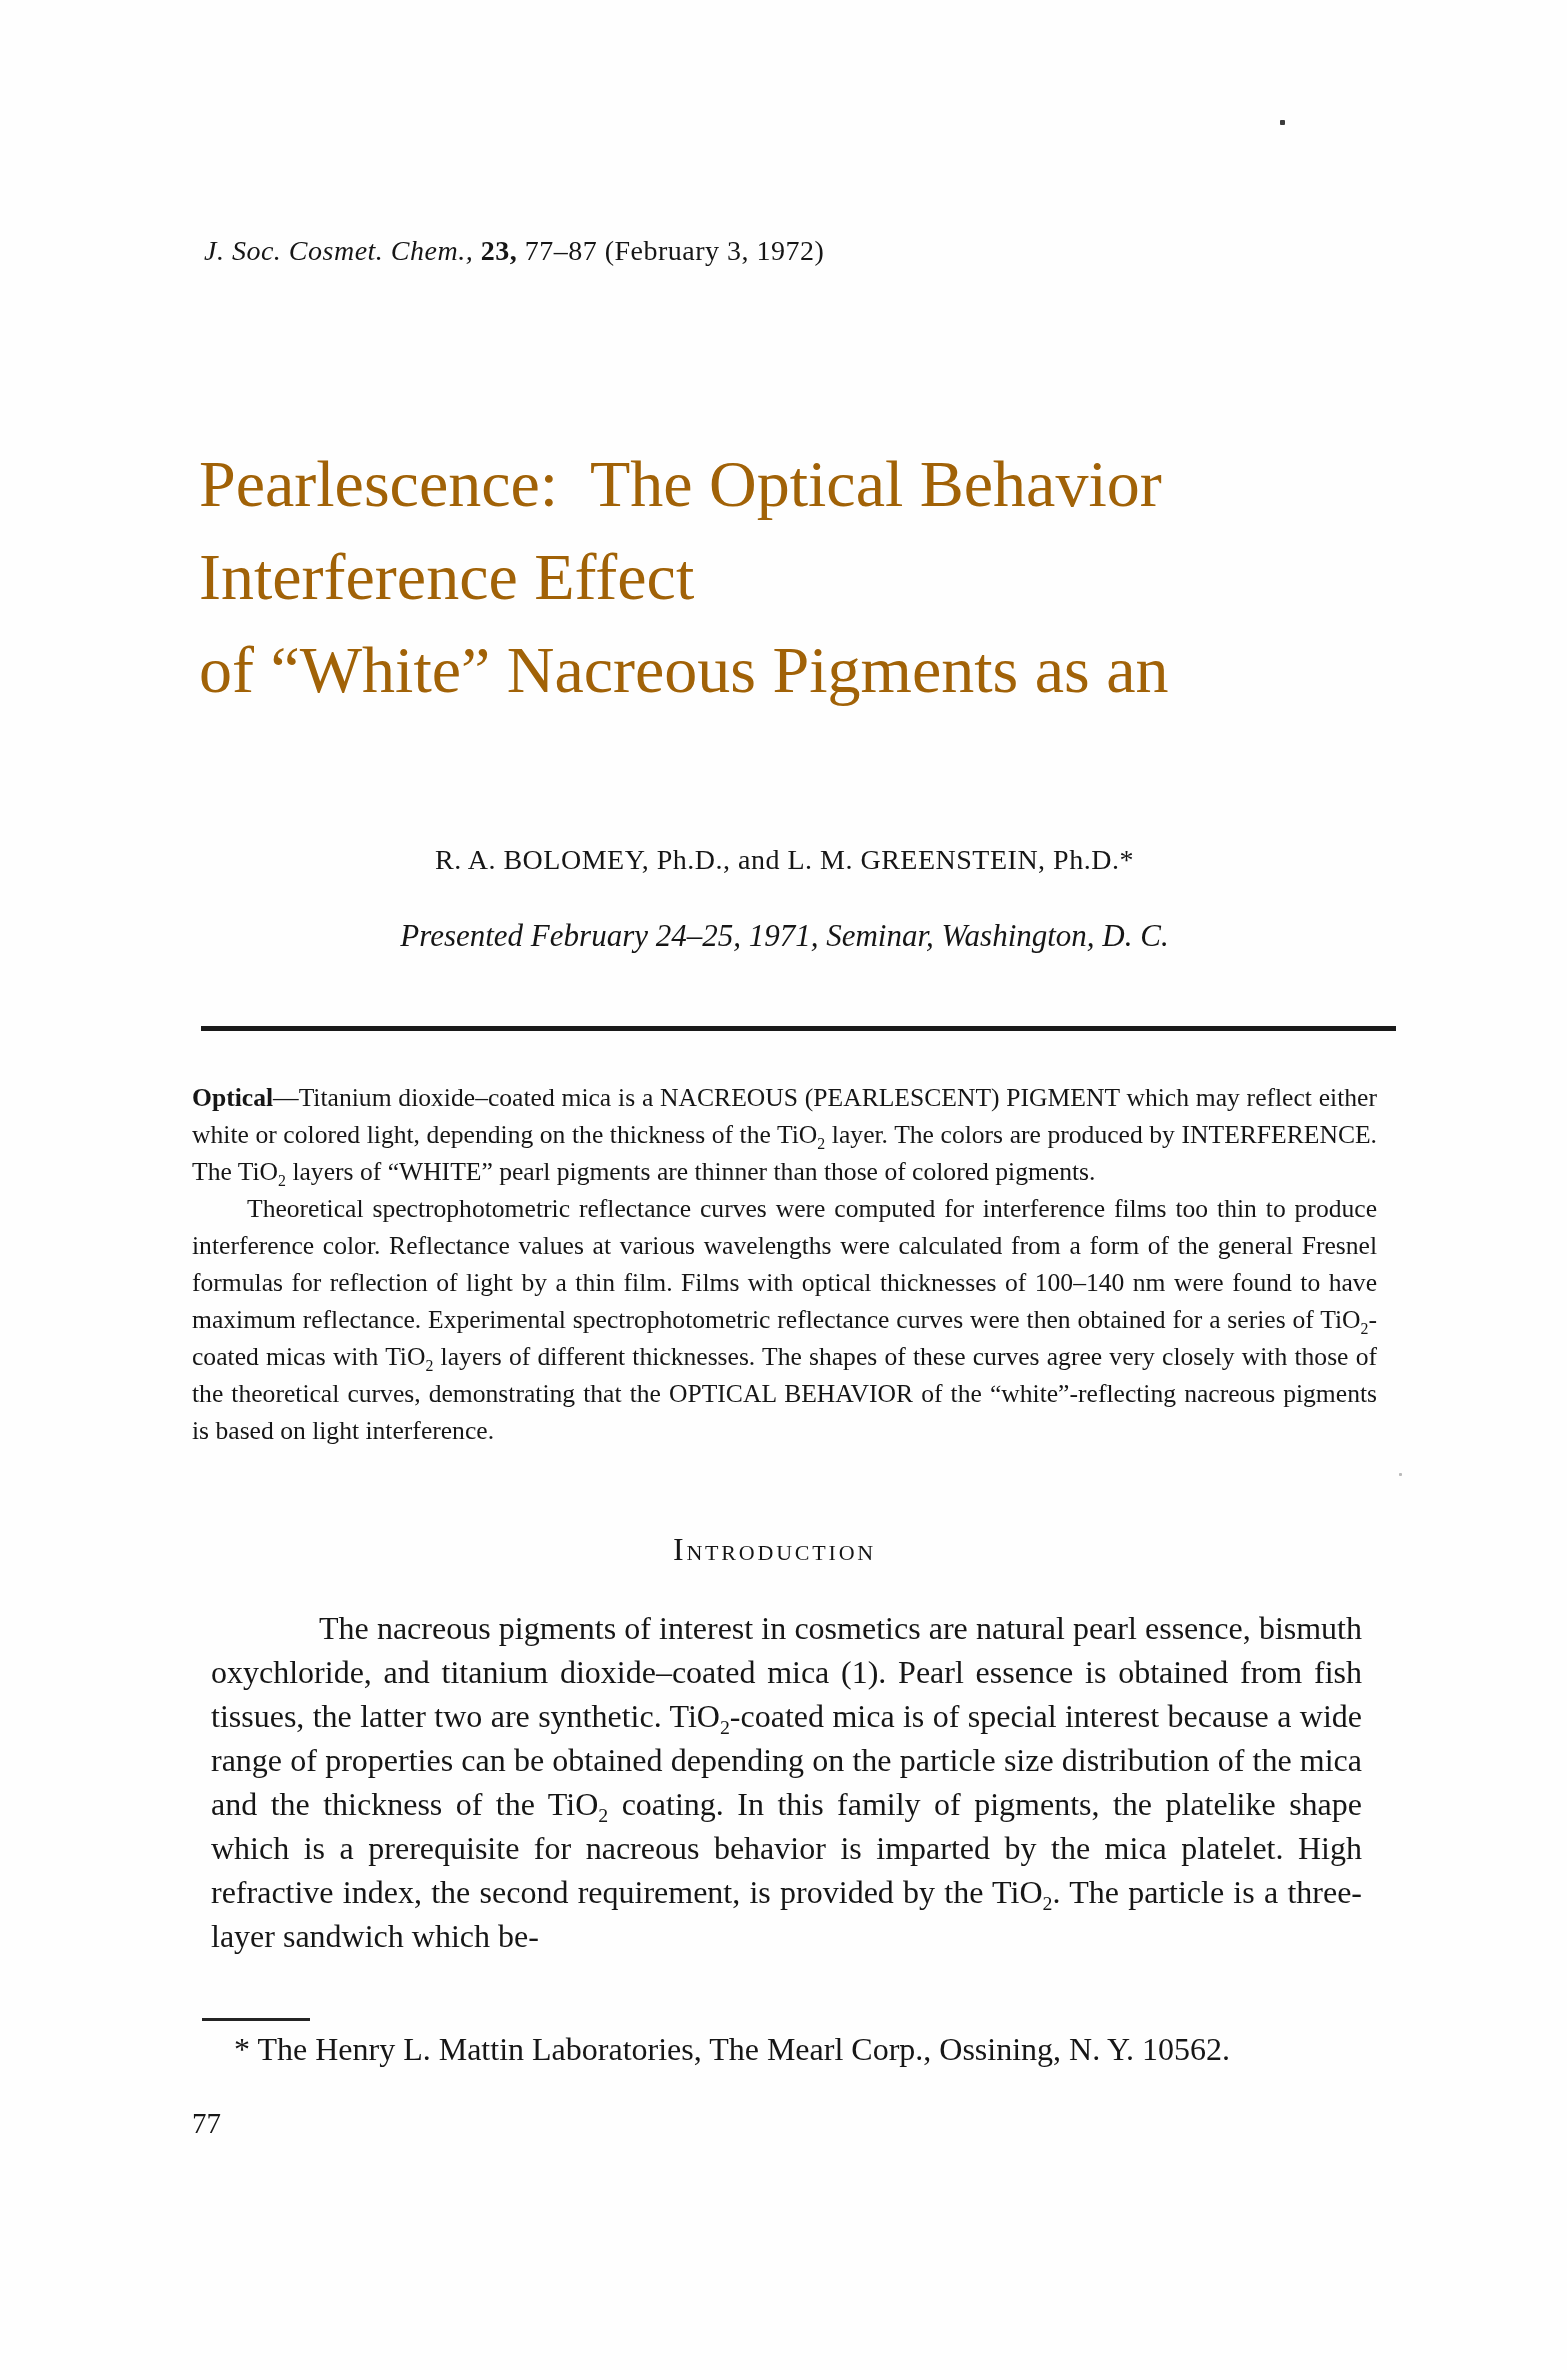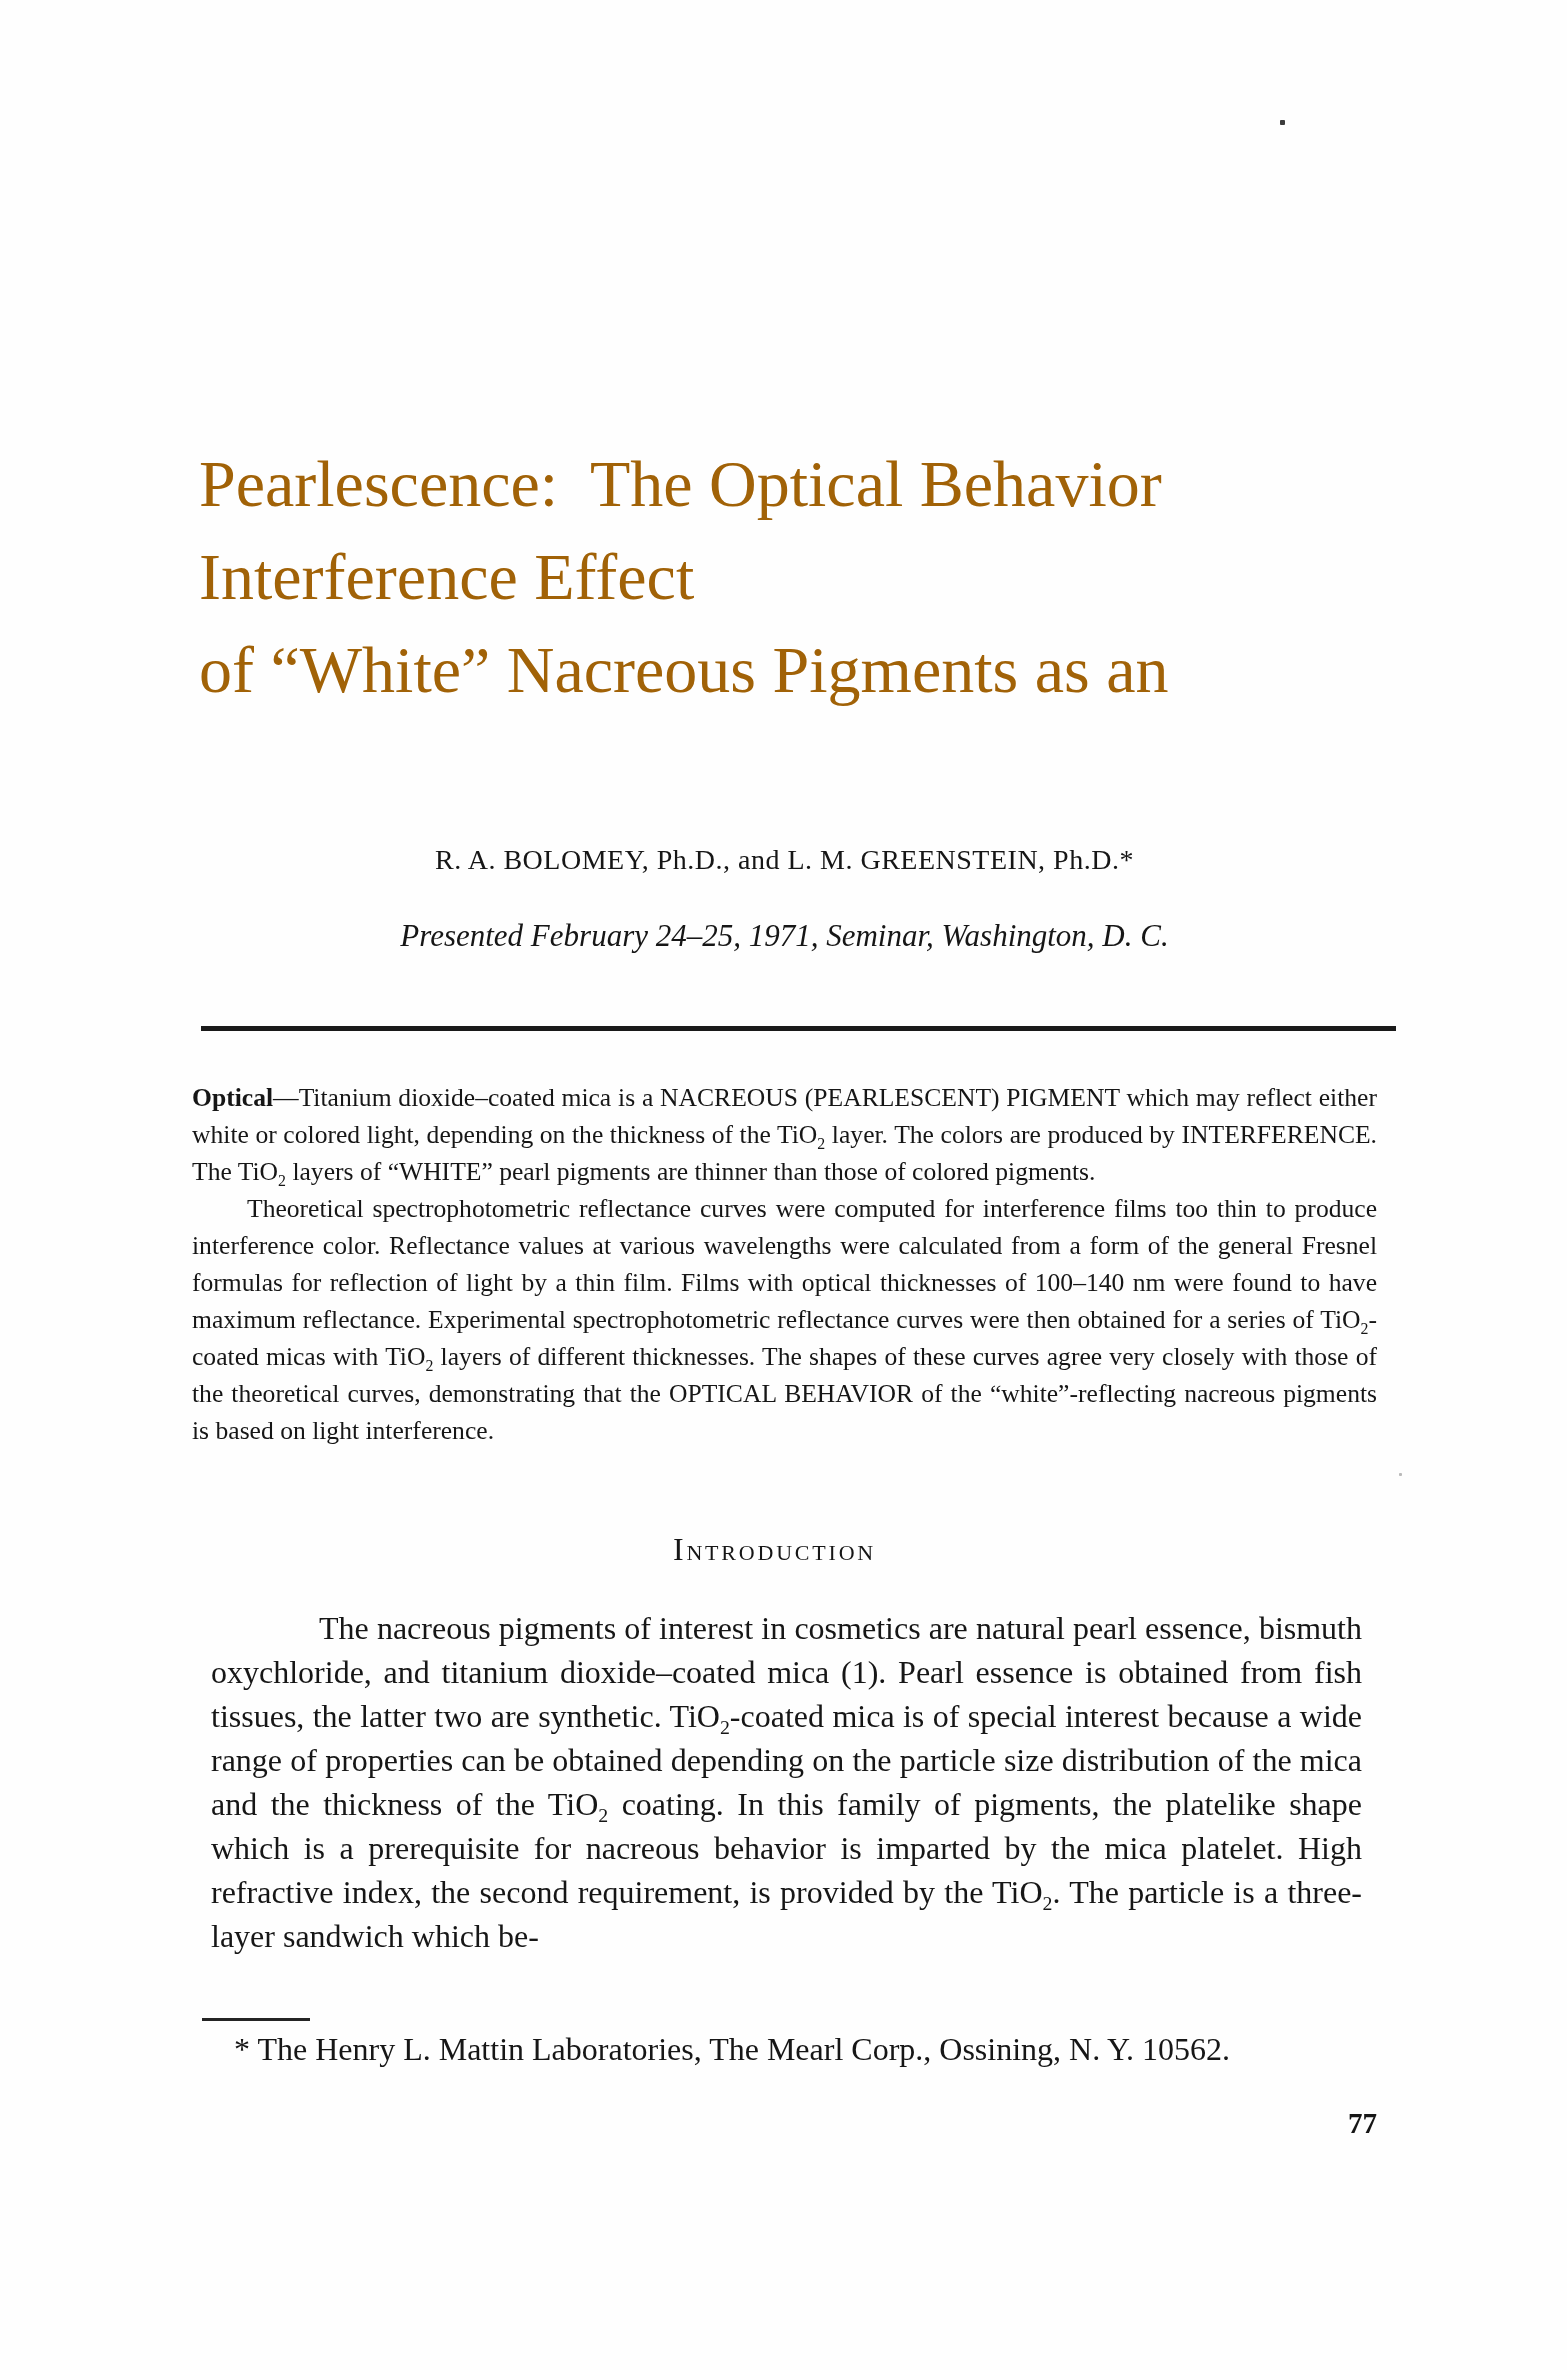--- a/index.html
+++ b/index.html
@@ -57,33 +57,34 @@
   .footnote-rule {
     position: absolute; left: 202px; top: 2018px; width: 108px; height: 2.8px;
     background: #242424;
   }
   .footnote {
     position: absolute; left: 202px; top: 2031px; width: 1173px;
     font-size: 32px; text-indent: 32px;
   }
   .page-number {
     position: absolute; left: 192px; top: 2107px; width: 1185px;
-    text-align: right; font-size: 29px; font-weight: bold;
+    text-align: left; font-size: 29px; font-weight: normal;
   }
   .speck {
     position: absolute; background: #3c3c3c; border-radius: 0.9px;
   }
   .speck-1 { left: 1280px; top: 120px; width: 4.7px; height: 4.7px; }
   .speck-2 { left: 1399px; top: 1473px; width: 2.8px; height: 2.8px; opacity: .35; }
 </style>
 </head>
 <body>
 
 <div class="page">
 
+  <div class="citation"><i>J. Soc. Cosmet. Chem., </i><b>23, </b><span>77–87 (February 3, 1972)</span></div>
 
   <div class="title">
     <div class="title-line">Pearlescence:  The Optical Behavior</div>
     <div class="title-line">Interference Effect</div>
     <div class="title-line">of “White” Nacreous Pigments as an</div>
   </div>
 
   <div class="authors">R. A. BOLOMEY, Ph.D., and L. M. GREENSTEIN, Ph.D.*</div>
 
   <div class="presented">Presented February 24–25, 1971, Seminar, Washington, D. C.</div>

